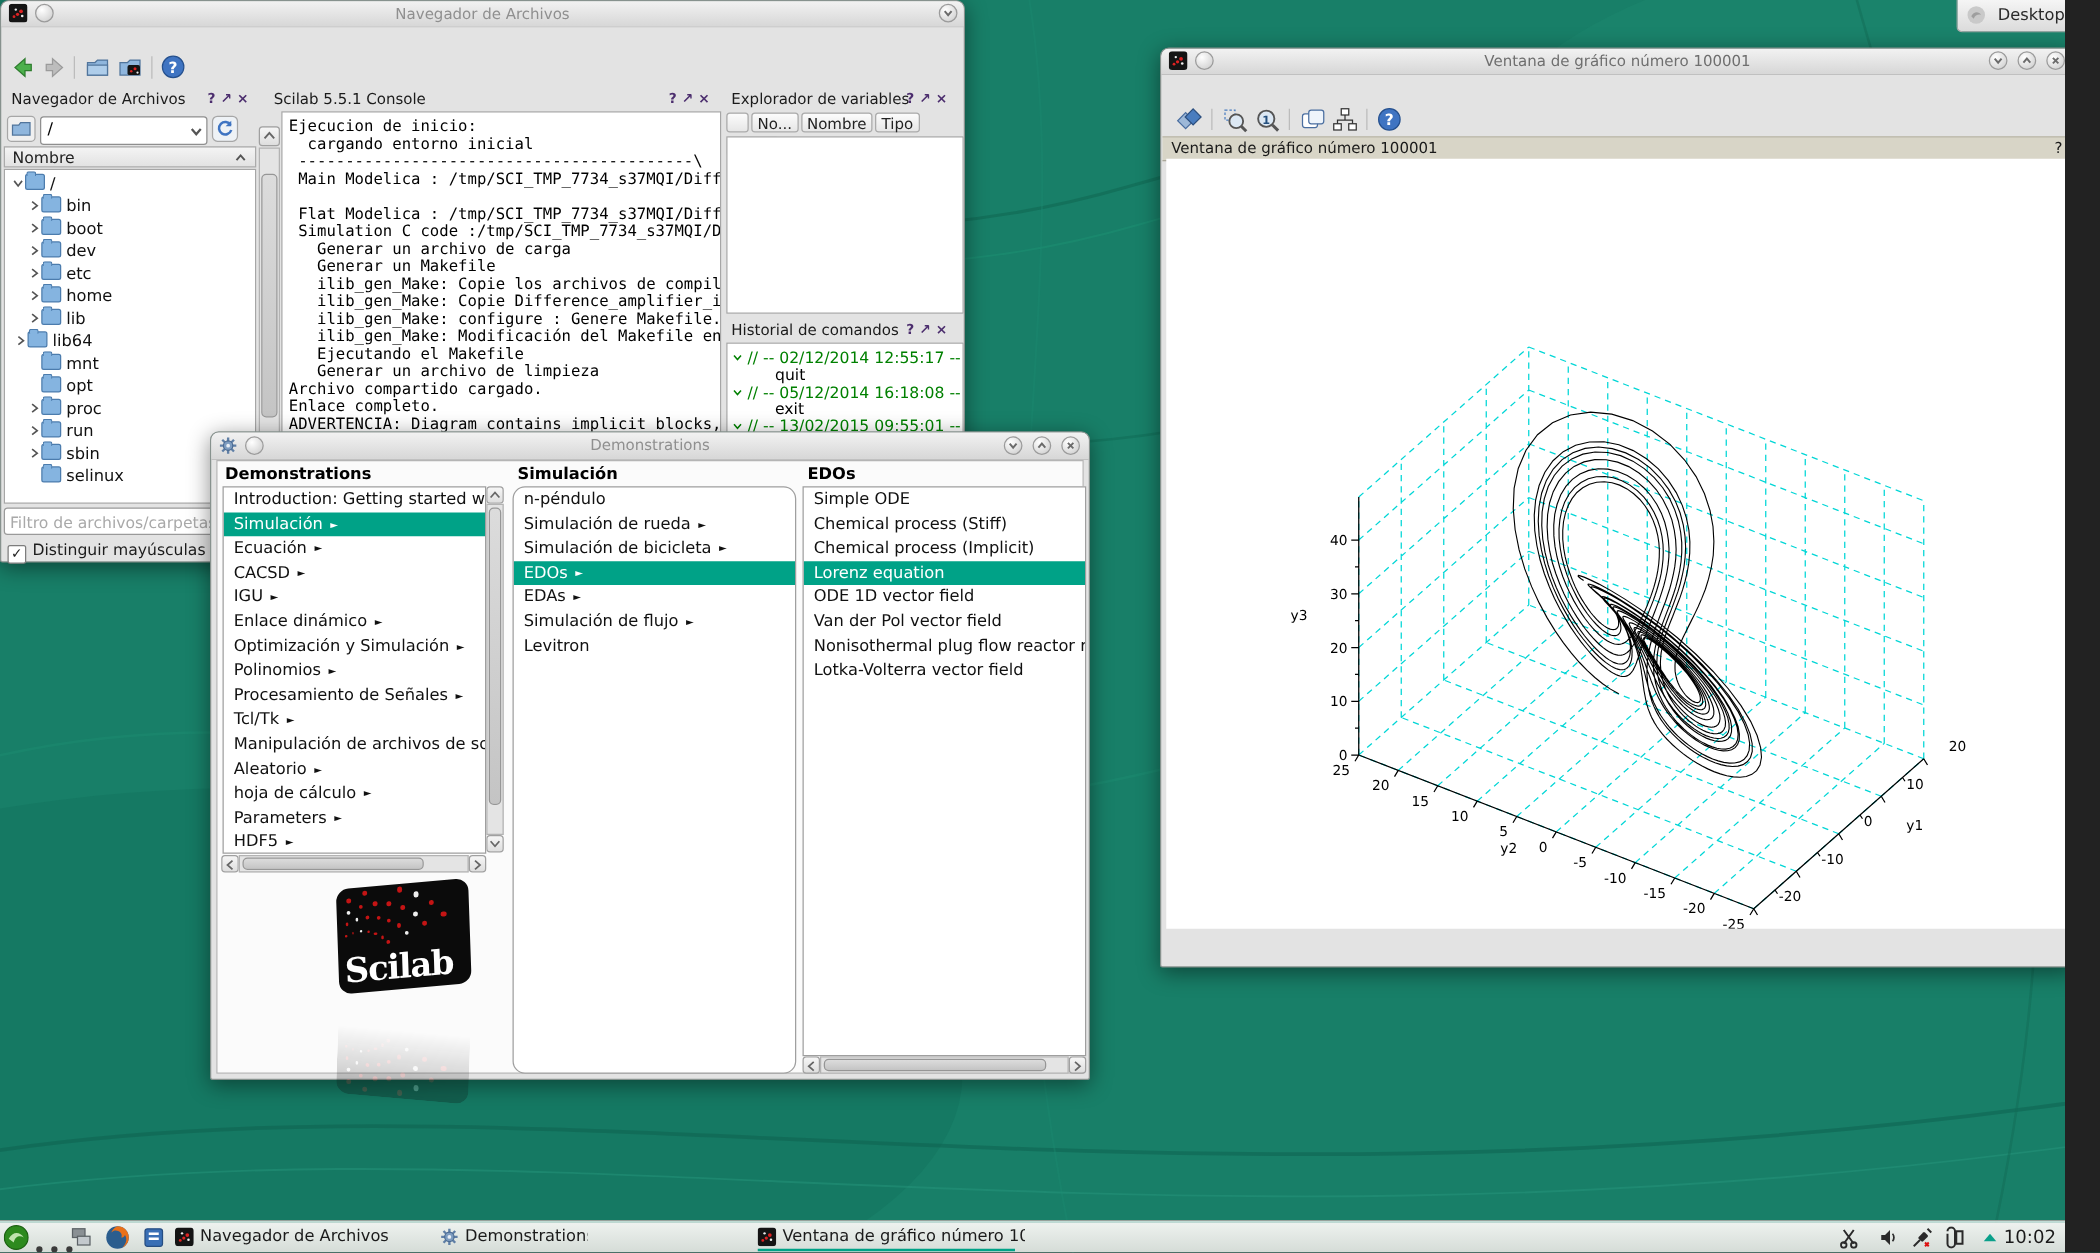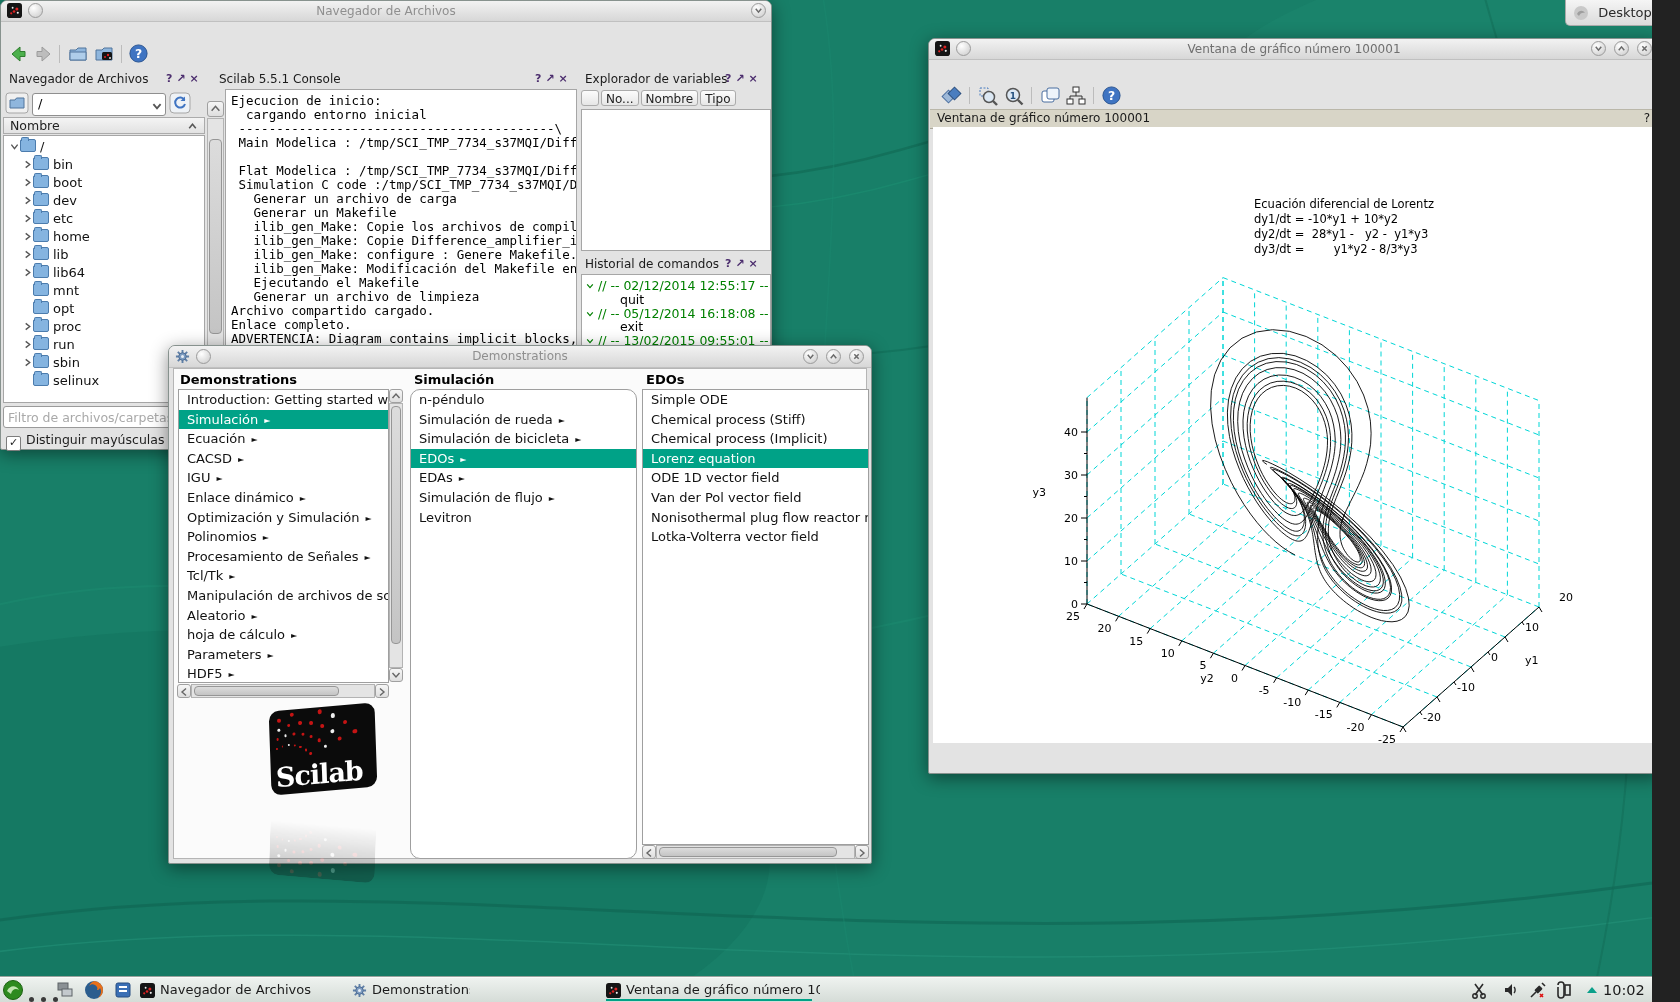--- a/index.html
+++ b/index.html
@@ -197,21 +197,21 @@
               </svg></span><span class="folder-ic"></span><span>dev</span></div>
           <div class="tree-row" style="padding-left: 17px;"><span class="tree-exp"><svg width="9" height="9" viewBox="0 0 10 10">
                 <path d="M3 1.5L7.5 5 3 8.5" stroke="#555" stroke-width="1.5" fill="none"></path>
               </svg></span><span class="folder-ic"></span><span>etc</span></div>
           <div class="tree-row" style="padding-left: 17px;"><span class="tree-exp"><svg width="9" height="9" viewBox="0 0 10 10">
                 <path d="M3 1.5L7.5 5 3 8.5" stroke="#555" stroke-width="1.5" fill="none"></path>
               </svg></span><span class="folder-ic"></span><span>home</span></div>
           <div class="tree-row" style="padding-left: 17px;"><span class="tree-exp"><svg width="9" height="9" viewBox="0 0 10 10">
                 <path d="M3 1.5L7.5 5 3 8.5" stroke="#555" stroke-width="1.5" fill="none"></path>
               </svg></span><span class="folder-ic"></span><span>lib</span></div>
-          <div class="tree-row" style="padding-left: 17px;"><span class="tree-exp"><svg width="9" height="9" viewBox="0 0 10 10">
+          <div class="tree-row" style="padding-left: 6px;"><span class="tree-exp"><svg width="9" height="9" viewBox="0 0 10 10">
                 <path d="M3 1.5L7.5 5 3 8.5" stroke="#555" stroke-width="1.5" fill="none"></path>
               </svg></span><span class="folder-ic"></span><span>lib64</span></div>
           <div class="tree-row" style="padding-left: 17px;"><span class="tree-exp"></span><span class="folder-ic"></span><span>mnt</span></div>
           <div class="tree-row" style="padding-left: 17px;"><span class="tree-exp"></span><span class="folder-ic"></span><span>opt</span></div>
           <div class="tree-row" style="padding-left: 17px;"><span class="tree-exp"><svg width="9" height="9" viewBox="0 0 10 10">
                 <path d="M3 1.5L7.5 5 3 8.5" stroke="#555" stroke-width="1.5" fill="none"></path>
               </svg></span><span class="folder-ic"></span><span>proc</span></div>
           <div class="tree-row" style="padding-left: 17px;"><span class="tree-exp"><svg width="9" height="9" viewBox="0 0 10 10">
                 <path d="M3 1.5L7.5 5 3 8.5" stroke="#555" stroke-width="1.5" fill="none"></path>
               </svg></span><span class="folder-ic"></span><span>run</span></div>
@@ -378,24 +378,20 @@
           <text x="524" y="564" font-size="11" font-family="DejaVu Sans, sans-serif" fill="#000" text-anchor="start">-10</text>
           <text x="558" y="534" font-size="11" font-family="DejaVu Sans, sans-serif" fill="#000" text-anchor="start">0</text>
           <text x="592" y="504" font-size="11" font-family="DejaVu Sans, sans-serif" fill="#000" text-anchor="start">10</text>
           <text x="626" y="474" font-size="11" font-family="DejaVu Sans, sans-serif" fill="#000" text-anchor="start">20</text>
           <path d="M154.0 477.0L154.0 270.6M154.0 477.0L470.0 600.0M470.0 600.0L606.0 480.0M154.0 477.0L148.0 477.0M154.0 434.0L148.0 434.0M154.0 391.0L148.0 391.0M154.0 348.0L148.0 348.0M154.0 305.0L148.0 305.0M154.0 455.5L151.0 455.5M154.0 412.5L151.0 412.5M154.0 369.5L151.0 369.5M154.0 326.5L151.0 326.5M154.0 477.0L151.0 482.0M185.6 489.3L182.6 494.3M217.2 501.6L214.2 506.6M248.8 513.9L245.8 518.9M280.4 526.2L277.4 531.2M312.0 538.5L309.0 543.5M343.6 550.8L340.6 555.8M375.2 563.1L372.2 568.1M406.8 575.4L403.8 580.4M438.4 587.7L435.4 592.7M470.0 600.0L467.0 605.0M470.0 600.0L473.0 605.0M504.0 570.0L507.0 575.0M538.0 540.0L541.0 545.0M572.0 510.0L575.0 515.0M606.0 480.0L609.0 485.0M487.0 585.0L489.0 588.0M521.0 555.0L523.0 558.0M555.0 525.0L557.0 528.0M589.0 495.0L591.0 498.0" stroke="#000" stroke-width="1" fill="none"></path>
           <text x="113" y="369" font-size="11" font-family="DejaVu Sans, sans-serif" fill="#000" text-anchor="end">y3</text>
           <text x="274" y="555" font-size="11" font-family="DejaVu Sans, sans-serif" fill="#000" text-anchor="middle">y2</text>
           <text x="592" y="537" font-size="11" font-family="DejaVu Sans, sans-serif" fill="#000" text-anchor="start">y1</text>
           <path d="M362.0 428.0L355.4 424.3L349.1 420.0L342.9 415.0L336.7 409.3L330.4 402.8L324.1 395.5L317.6 387.1L311.1 377.7L304.6 367.1L298.3 355.3L292.3 342.3L286.8 328.1L282.3 312.9L279.1 296.8L277.6 280.2L278.3 263.7L281.6 247.8L287.8 233.2L297.0 220.8L309.0 211.2L323.4 205.0L339.5 202.7L356.4 204.3L373.2 209.5L389.0 217.8L403.0 228.5L414.7 241.0L423.9 254.3L430.6 268.0L435.0 281.4L437.4 294.2L438.1 306.2L437.6 317.2L436.0 327.2L433.8 336.3L431.3 344.4L428.4 351.7L425.6 358.2L422.8 364.1L420.1 369.5L417.7 374.3L415.5 378.8L413.5 382.8L411.8 386.6L410.4 390.1L409.2 393.4L408.3 396.6L407.6 399.5L407.2 402.3L407.0 405.0L407.0 407.6L407.1 410.1L407.5 412.5L408.0 414.8L408.6 417.0L409.4 419.2L410.3 421.2L411.3 423.2L412.5 425.0L413.7 426.8L414.9 428.4L416.2 429.9L417.6 431.2L419.0 432.4L420.3 433.4L421.6 434.1L422.9 434.7L424.1 435.0L425.1 435.1L426.0 434.8L426.7 434.3L427.2 433.4L427.3 432.2L427.2 430.7L426.8 428.8L426.0 426.7L424.9 424.2L423.4 421.5L421.5 418.6L419.4 415.5L416.9 412.2L414.1 409.0L411.2 405.7L408.2 402.5L405.0 399.4L401.9 396.5L398.9 393.8L396.0 391.4L393.3 389.3L390.9 387.4L388.7 385.9L386.9 384.8L385.3 383.9L384.0 383.4L383.1 383.1L382.4 383.1L382.0 383.4L381.9 383.9L381.9 384.6L382.2 385.5L382.6 386.5L383.2 387.7L383.9 389.1L384.7 390.6L385.6 392.2L386.6 393.8L387.6 395.6L388.7 397.4L389.9 399.3L391.0 401.2L392.2 403.2L393.5 405.2L394.7 407.2L396.0 409.2L397.4 411.3L398.7 413.3L400.1 415.4L401.6 417.4L403.0 419.4L404.6 421.3L406.1 423.3L407.7 425.2L409.3 427.0L411.0 428.7L412.7 430.4L414.4 431.9L416.1 433.3L417.8 434.6L419.5 435.7L421.2 436.6L422.8 437.2L424.3 437.7L425.6 437.9L426.8 437.7L427.8 437.3L428.5 436.5L429.0 435.4L429.2 433.9L429.0 432.0L428.4 429.8L427.4 427.2L426.0 424.4L424.1 421.2L421.9 417.9L419.3 414.3L416.4 410.7L413.2 407.1L409.9 403.4L406.4 400.0L402.9 396.7L399.5 393.6L396.3 390.8L393.2 388.3L390.4 386.2L387.9 384.5L385.7 383.1L383.9 382.0L382.4 381.3L381.3 380.9L380.5 380.8L380.0 381.0L379.8 381.5L379.8 382.2L380.0 383.1L380.5 384.2L381.1 385.4L381.8 386.8L382.7 388.4L383.6 390.0L384.6 391.7L385.7 393.6L386.8 395.4L388.0 397.4L389.2 399.4L390.4 401.5L391.6 403.5L392.9 405.7L394.2 407.8L395.6 409.9L396.9 412.1L398.4 414.2L399.8 416.4L401.3 418.5L402.8 420.6L404.4 422.7L406.0 424.8L407.7 426.8L409.4 428.7L411.2 430.6L413.0 432.3L414.8 434.0L416.6 435.6L418.5 436.9L420.4 438.2L422.2 439.2L423.9 440.0L425.6 440.5L427.2 440.8L428.6 440.7L429.7 440.3L430.7 439.5L431.3 438.3L431.6 436.7L431.4 434.8L430.9 432.4L429.9 429.6L428.4 426.4L426.4 422.9L424.0 419.2L421.1 415.3L417.9 411.2L414.3 407.1L410.5 403.1L406.7 399.2L402.7 395.5L398.9 392.1L395.2 389.0L391.8 386.3L388.6 384.0L385.8 382.0L383.5 380.5L381.5 379.4L379.9 378.7L378.7 378.3L377.9 378.2L377.4 378.5L377.3 379.0L377.4 379.8L377.7 380.8L378.2 381.9L378.9 383.3L379.7 384.8L380.7 386.4L381.7 388.2L382.8 390.0L383.9 391.9L385.1 393.9L386.3 396.0L387.5 398.1L388.8 400.2L390.0 402.4L391.3 404.6L392.6 406.9L394.0 409.1L395.4 411.4L396.8 413.7L398.2 415.9L399.7 418.2L401.2 420.4L402.8 422.7L404.5 424.9L406.2 427.0L407.9 429.1L409.7 431.2L411.6 433.2L413.5 435.1L415.5 436.9L417.5 438.5L419.5 440.0L421.6 441.4L423.6 442.5L425.6 443.4L427.5 444.0L429.2 444.3L430.8 444.2L432.2 443.8L433.3 443.0L434.1 441.7L434.5 440.0L434.4 437.7L433.8 435.0L432.7 431.9L431.0 428.3L428.8 424.4L426.0 420.2L422.8 415.7L419.1 411.1L415.0 406.5L410.7 402.0L406.2 397.6L401.7 393.5L397.4 389.7L393.2 386.3L389.4 383.3L385.9 380.8L382.9 378.8L380.3 377.2L378.2 376.1L376.6 375.4L375.4 375.1L374.7 375.1L374.3 375.5L374.3 376.2L374.5 377.1L375.0 378.2L375.6 379.5L376.4 381.0L377.4 382.6L378.4 384.4L379.6 386.3L380.7 388.2L381.9 390.3L383.2 392.4L384.4 394.5L385.7 396.8L387.0 399.0L388.2 401.3L389.5 403.6L390.8 406.0L392.2 408.3L393.5 410.7L394.9 413.0L396.3 415.4L397.7 417.8L399.2 420.1L400.8 422.5L402.4 424.8L404.1 427.2L405.9 429.4L407.7 431.7L409.6 433.9L411.6 436.0L413.6 438.1L415.8 440.0L417.9 441.9L420.2 443.6L422.4 445.1L424.7 446.4L427.0 447.4L429.1 448.2L431.2 448.7L433.2 448.8L434.9 448.4L436.3 447.6L437.3 446.3L438.0 444.5L438.1 442.1L437.7 439.2L436.6 435.8L434.9 431.8L432.5 427.3L429.5 422.5L425.8 417.4L421.5 412.2L416.9 406.8L411.8 401.6L406.7 396.5L401.5 391.8L396.4 387.5L391.5 383.6L387.1 380.2L383.1 377.4L379.7 375.2L376.8 373.4L374.5 372.2L372.7 371.5L371.5 371.2L370.8 371.3L370.4 371.7L370.5 372.5L370.8 373.5L371.4 374.7L372.2 376.1L373.2 377.8L374.3 379.5L375.5 381.4L376.7 383.4L377.9 385.4L379.2 387.6L380.5 389.8L381.8 392.0L383.0 394.4L384.3 396.7L385.5 399.1L386.8 401.4L388.0 403.9L389.3 406.3L390.6 408.7L391.8 411.1L393.2 413.6L394.5 416.1L395.9 418.5L397.3 421.0L398.8 423.4L400.4 425.9L402.0 428.3L403.7 430.7L405.5 433.1L407.5 435.5L409.5 437.8L411.6 440.1L413.8 442.3L416.1 444.5L418.5 446.5L421.0 448.4L423.5 450.1L426.1 451.6L428.7 452.9L431.3 453.9L433.8 454.5L436.1 454.8L438.3 454.5L440.1 453.8L441.6 452.5L442.6 450.5L443.0 447.9L442.8 444.7L441.8 440.8L440.0 436.2L437.4 431.1L433.9 425.4L429.6 419.4L424.6 413.2L419.0 406.9L413.1 400.7L406.8 394.7L400.6 389.2L394.5 384.1L388.8 379.6L383.5 375.8L378.9 372.6L375.0 370.1L371.7 368.3L369.2 367.0L367.3 366.3L366.1 366.0L365.5 366.2L365.3 366.8L365.5 367.7L366.1 368.9L366.9 370.2L367.9 371.8L369.1 373.6L370.3 375.5L371.6 377.5L373.0 379.6L374.3 381.8L375.7 384.0L377.0 386.3L378.3 388.6L379.5 391.0L380.7 393.4L381.9 395.8L383.0 398.2L384.2 400.6L385.3 403.0L386.3 405.5L387.4 407.9L388.5 410.4L389.6 412.8L390.7 415.3L391.9 417.7L393.1 420.2L394.4 422.6L395.7 425.1L397.1 427.6L398.5 430.1L400.1 432.5L401.8 435.0L403.6 437.5L405.5 440.0L407.5 442.5L409.6 444.9L411.9 447.3L414.4 449.7L417.0 452.0L419.7 454.2L422.6 456.3L425.5 458.2L428.6 460.0L431.7 461.5L434.9 462.6L438.0 463.4L440.9 463.8L443.7 463.6L446.1 462.8L448.2 461.2L449.6 459.0L450.3 455.9L450.2 451.9L449.2 447.1L447.0 441.4L443.7 435.0L439.3 427.9L433.9 420.4L427.4 412.5L420.2 404.7L412.5 397.0L404.6 389.8L396.7 383.1L389.1 377.1L382.1 372.0L375.9 367.8L370.6 364.4L366.2 361.8L362.8 360.0L360.3 359.0L358.6 358.5L357.7 358.5L357.4 359.0L357.7 359.9L358.4 361.1L359.4 362.5L360.6 364.2L362.0 366.0L363.5 367.9L365.0 370.0L366.5 372.1L368.0 374.3L369.5 376.6L370.8 378.8L372.1 381.1L373.3 383.5L374.4 385.8L375.5 388.1L376.4 390.4L377.3 392.7L378.1 395.0L378.8 397.3L379.5 399.5L380.2 401.7L380.8 403.9L381.4 406.1L381.9 408.3L382.5 410.4L383.0 412.5L383.5 414.6L384.0 416.6L384.6 418.7L385.1 420.7L385.7 422.8L386.3 424.8L387.0 426.8L387.6 428.8L388.4 430.8L389.2 432.9L390.0 434.9L391.0 437.0L392.0 439.0L393.1 441.1L394.3 443.3L395.6 445.4L397.1 447.6L398.7 449.8L400.4 452.1L402.3 454.5L404.4 456.8L406.6 459.2L409.1 461.7L411.8 464.1L414.7 466.6L417.9 469.1L421.3 471.5L424.9 473.9L428.8 476.2L432.9 478.3L437.1 480.2L441.5 481.7L446.0 482.9L450.5 483.5L454.7 483.4L458.7 482.5L462.1 480.6L464.7 477.5L466.3 473.3L466.7 467.6L465.5 460.6L462.5 452.2L457.6 442.5L450.7 431.9L442.0 420.6L431.8 409.0L420.4 397.5L408.3 386.5L396.2 376.5L384.4 367.6L373.7 360.2L364.2 354.1L356.3 349.5L350.0 346.2L345.4 344.0L342.3 342.8L340.5 342.4L339.8 342.6L340.1 343.3L341.0 344.4L342.5 345.8L344.2 347.4L346.2 349.1L348.3 351.0L350.4 352.9L352.4 354.9L354.3 356.9L356.1 358.9L357.7 360.9L359.1 362.9L360.3 364.8L361.3 366.7L362.2 368.5L362.8 370.2L363.3 371.8L363.6 373.4L363.7 374.8L363.7 376.1L363.5 377.4L363.2 378.4L362.7 379.4L362.1 380.1L361.4 380.8L360.5 381.2L359.5 381.5L358.3 381.5L357.0 381.4L355.6 381.0L354.0 380.3L352.3 379.4L350.5 378.2L348.5 376.7L346.4 374.8L344.1 372.6L341.7 370.0L339.2 367.0L336.6 363.6L333.9 359.7L331.1 355.3L328.4 350.5L325.7 345.1L323.0 339.3L320.6 332.9L318.4 326.2L316.5 319.0L315.2 311.6L314.3 304.0L314.2 296.3L314.9 288.6L316.4 281.3L318.8 274.5L322.2 268.4L326.6 263.1L331.8 259.0L337.6 256.0L344.1 254.4L350.9 254.2L357.7 255.2L364.5 257.6L370.9 261.1L376.8 265.5L382.1 270.7L386.5 276.5L390.2 282.8L393.1 289.2L395.2 295.7L396.6 302.2L397.4 308.6L397.6 314.7L397.4 320.6L396.8 326.2L396.0 331.5L394.9 336.5L393.6 341.2L392.3 345.6L390.9 349.8L389.5 353.7L388.1 357.3L386.7 360.7L385.4 364.0L384.1 367.0L382.9 369.9L381.7 372.6L380.6 375.1L379.5 377.5L378.5 379.7L377.5 381.8L376.5 383.8L375.6 385.7L374.6 387.4L373.7 389.0L372.8 390.4L371.8 391.8L370.9 393.0L369.9 394.0L368.8 395.0L367.7 395.7L366.6 396.4L365.4 396.8L364.1 397.1L362.7 397.2L361.2 397.1L359.6 396.7L357.8 396.2L356.0 395.3L353.9 394.2L351.8 392.8L349.5 391.1L347.0 389.0L344.3 386.4L341.5 383.5L338.5 380.1L335.3 376.2L332.0 371.7L328.6 366.7L325.1 361.0L321.6 354.8L318.1 347.8L314.8 340.2L311.7 332.0L308.9 323.2L306.8 314.0L305.3 304.3L304.7 294.5L305.1 284.7L306.7 275.2L309.6 266.3L313.9 258.3L319.5 251.5L326.3 246.1L334.2 242.5L342.8 240.7L351.9 240.8L361.1 242.7L370.0 246.3L378.2 251.4L385.7 257.7L392.1 264.8L397.3 272.6L401.4 280.7L404.5 288.9L406.4 297.0L407.5 304.9L407.9 312.5L407.6 319.7L406.8 326.5L405.6 332.8L404.2 338.7L402.7 344.2L401.0 349.4L399.4 354.2L397.7 358.6L396.1 362.8L394.6 366.8L393.2 370.5L391.9 374.0L390.7 377.3L389.7 380.5L388.7 383.5L387.9 386.4L387.2 389.2L386.6 391.9L386.0 394.5L385.6 397.0L385.3 399.4L385.0 401.8L384.8 404.1L384.7 406.4L384.6 408.6L384.6 410.7L384.6 412.8L384.8 414.9L384.9 416.9L385.1 419.0L385.4 421.0L385.7 422.9L386.0 424.9L386.5 426.8L386.9 428.8L387.5 430.7L388.1 432.6L388.7 434.6L389.5 436.5L390.3 438.5L391.2 440.4L392.2 442.5L393.3 444.5L394.5 446.6L395.8 448.7L397.3 450.8L398.9 453.0L400.7 455.3L402.7 457.5L404.8 459.9L407.2 462.3L409.7 464.7L412.5 467.2L415.6 469.7L418.9 472.2L422.4 474.6L426.2 477.0L430.3 479.3L434.6 481.4L439.0 483.2L443.7 484.7L448.3 485.7L452.9 486.2L457.4 485.9L461.4 484.7L464.8 482.4L467.4 479.0L468.8 474.1L468.7 467.8L467.0 460.1L463.3 450.9L457.6 440.4L449.8 429.0L440.1 417.0L428.9 404.8L416.6 393.0L403.8 381.8L391.2 371.8L379.2 363.1L368.3 355.9L359.0 350.2L351.5 346.0L345.6 343.1L341.5 341.3L338.9 340.4L337.6 340.3L337.4 340.7L338.0 341.6L339.3 342.9L341.1 344.4L343.0 346.0L345.2 347.8L347.4 349.7L349.5 351.6L351.6 353.6L353.5 355.5L355.2 357.5L356.7 359.4L358.1 361.2L359.2 363.1L360.2 364.8L360.9 366.5L361.4 368.1L361.8 369.5L361.9 370.9L361.9 372.2L361.8 373.3L361.5 374.3L361.0 375.1L360.3 375.8L359.6 376.3L358.7 376.6L357.6 376.7L356.4 376.6L355.1 376.3L353.6 375.7L352.0 374.8L350.3 373.7L348.4 372.3L346.4 370.6L344.3 368.5L342.0 366.0L339.7 363.2L337.3 359.9L334.8 356.2L332.2 352.1L329.7 347.6L327.2 342.5L324.9 337.1L322.7 331.2L320.7 324.9L319.1 318.3L317.9 311.5L317.2 304.4L317.2 297.4L317.8 290.4L319.3 283.7L321.5 277.5L324.6 271.9L328.5 267.0L333.2 263.2L338.5 260.4L344.3 258.8L350.4 258.4L356.6 259.2L362.7 261.1L368.6 264.1L374.0 268.0L378.9 272.6L383.1 277.8L386.7 283.5L389.5 289.3L391.7 295.4L393.2 301.4L394.1 307.3L394.5 313.1L394.4 318.7L394.0 324.0L393.3 329.1L392.4 333.9L391.3 338.4L390.1 342.7L388.8 346.7L387.5 350.5L386.1 354.0L384.8 357.3L383.5 360.4L382.2 363.4L380.9 366.1L379.7 368.7L378.5 371.1L377.3 373.3L376.2 375.4L375.1 377.4L374.0 379.1L372.9 380.8L371.8 382.3L370.7 383.6L369.5 384.8L368.4 385.9L367.2 386.8L365.9 387.5L364.6 388.0L363.3 388.4L361.8 388.5L360.3 388.4L358.6 388.2L356.9 387.6L355.0 386.8L353.0 385.8L350.9 384.4L348.6 382.7L346.2 380.6L343.7 378.1L341.0 375.3L338.2 372.0L335.3 368.2L332.3 363.9L329.2 359.0L326.1 353.7L323.0 347.7L320.0 341.2L317.2 334.2L314.7 326.6L312.6 318.6L311.0 310.3L310.1 301.7L310.0 293.1L310.8 284.5L312.7 276.4L315.6 268.8L319.7 262.1L324.9 256.5L331.0 252.2L338.0 249.3L345.5 248.0L353.4 248.3L361.2 250.2L368.8 253.4L375.9 257.9L382.3 263.4L387.8 269.6L392.4 276.4L396.1 283.5L398.8 290.8L400.6 298.0L401.7 305.1L402.2 312.0L402.1 318.5L401.5 324.7L400.6 330.6L399.4 336.1L398.1 341.3L396.6 346.1L395.1 350.7L393.6 354.9L392.1 358.9L390.7 362.6L389.3 366.2L388.0 369.5L386.8 372.6L385.6 375.6L384.5 378.4L383.6 381.1L382.7 383.6L381.8 386.1L381.0 388.4L380.3 390.6L379.6 392.7L379.0 394.7L378.4 396.6L377.8 398.5L377.2 400.2L376.6 401.8L376.1 403.4L375.5 404.9L374.9 406.2L374.3 407.5L373.7 408.7L373.0 409.8L372.3 410.7L371.6 411.6L370.8 412.4L369.9 413.0L369.0 413.5L368.0 413.9L366.9 414.1L365.7 414.2L364.4 414.1L362.9 413.8L361.4 413.3L359.6 412.6L357.8 411.7L355.7 410.4L353.5 408.9L351.1 407.0L348.4 404.8L345.5 402.1L342.5 399.0L339.1 395.4L335.6 391.2L331.8 386.5L327.8 381.0L323.6 374.9L319.3 367.9L314.9 360.2L310.5 351.6L306.4 342.2L302.5 332.0L299.1 321.0L296.5 309.4L294.8 297.4L294.4 285.1L295.5 273.0L298.3 261.4L302.9 250.8L309.4 241.6L317.6 234.3L327.5 229.2L338.5 226.6L350.2 226.4L362.1 228.8L373.6 233.5L384.2 240.0L393.7 248.1L401.6 257.3L408.0 267.1L412.8 277.3L416.1 287.3L418.1 297.1L418.9 306.5L418.8 315.3L418.0 323.5L416.7 331.2L415.0 338.2L413.1 344.7L411.1 350.7L409.0 356.2L407.0 361.3L405.2 366.0L403.4 370.4L401.8 374.5L400.4 378.4L399.1 382.1L398.0 385.6L397.2 388.9L396.5 392.2L395.9 395.3L395.6 398.3L395.4 401.2L395.3 404.1L395.5 406.9L395.7 409.6L396.1 412.3L396.6 415.0L397.3 417.6L398.1 420.2L399.0 422.8L400.1 425.4L401.3 428.0L402.6 430.5L404.1 433.1L405.7 435.6L407.4 438.1L409.3 440.5L411.3 443.0L413.5 445.3L415.9 447.6L418.3 449.8L420.9 451.9L423.6 453.9L426.4 455.7L429.3 457.2L432.1 458.5L435.0 459.4L437.8 459.9L440.4 460.0L442.7 459.5L444.7 458.4L446.2 456.6L447.2 454.1L447.4 450.8L446.8 446.8L445.3 441.9L442.8 436.4L439.3 430.2L434.7 423.5L429.3 416.5L423.1 409.3L416.4 402.1L409.2 395.2L402.0 388.7L394.9 382.8L388.1 377.5L382.0 373.0L376.5 369.3L371.9 366.4L368.1 364.2L365.1 362.7L363.0 361.9L361.6 361.5L360.9 361.7L360.7 362.3L361.0 363.2L361.6 364.4L362.6 365.8L363.8 367.5L365.1 369.3L366.4 371.2L367.9 373.3L369.3 375.4L370.7 377.6L372.1 379.9L373.5 382.2L374.7 384.5L376.0 386.9L377.1 389.2L378.2 391.6L379.2 394.0L380.2 396.4L381.1 398.7L382.0 401.1L382.9 403.4L383.7 405.8L384.5 408.1L385.3 410.4L386.2 412.7L387.0 415.0L387.8 417.3L388.7 419.6L389.6 421.9L390.6 424.3L391.6 426.6L392.7 428.9L393.8 431.2L395.1 433.6L396.4 435.9L397.8 438.3L399.4 440.7L401.1 443.1L402.9 445.6L404.9 448.0L407.0 450.5L409.3 453.0L411.8 455.4L414.5 457.9L417.3 460.3L420.4 462.7L423.7 465.0L427.1 467.1L430.6 469.1L434.3 470.8L438.1 472.2L441.9 473.2L445.6 473.7L449.1 473.6L452.3 472.8L455.1 471.1L457.1 468.6L458.4 465.0L458.5 460.2L457.5 454.4L455.0 447.5L451.1 439.6L445.7 430.9L438.8 421.5L430.6 411.9L421.5 402.2L411.7 392.8L401.7 384.1L391.9 376.2L382.6 369.3L374.2 363.6L367.0 358.9L360.9 355.4L356.2 352.9L352.7 351.3L350.4 350.4L349.1 350.3L348.6 350.6L348.9 351.4L349.7 352.6L350.9 354.0L352.4 355.6L354.1 357.4L355.8 359.3L357.6 361.4L359.4 363.5L361.0 365.6L362.6 367.8L364.1 369.9L365.4 372.1L366.6 374.3L367.6 376.4L368.5 378.5L369.3 380.6L369.9 382.6L370.4 384.5L370.8 386.4L371.1 388.3L371.3 390.0L371.3 391.7L371.3 393.3L371.2 394.8L371.0 396.3L370.7 397.6L370.3 398.8L369.8 400.0L369.3 401.0L368.6 401.9L367.9 402.6L367.0 403.3L366.1 403.7L365.0 404.1L363.9 404.2L362.6 404.2L361.2 404.0L359.6 403.5L357.9 402.9L356.1 401.9L354.0 400.7L351.8 399.2L349.5 397.3L346.9 395.1L344.1 392.4L341.1 389.3L338.0 385.7L334.6 381.6L331.1 376.9L327.4 371.5L323.6 365.5L319.7 358.8L315.8 351.4L312.1 343.2L308.6 334.3L305.5 324.8L303.0 314.7L301.2 304.2L300.4 293.4L300.7 282.6L302.4 272.1L305.6 262.2L310.4 253.4L316.7 245.9L324.4 240.1L333.3 236.3L343.0 234.6L353.2 235.0L363.5 237.5L373.3 241.9L382.4 247.9L390.4 255.1L397.2 263.2L402.7 271.9L406.8 280.9L409.7 289.8L411.5 298.6L412.4 307.1L412.4 315.1L411.8 322.6L410.7 329.7L409.3 336.2L407.7 342.3L405.9 348.0L404.1 353.2L402.3 358.1L400.5 362.7L398.9 366.9L397.4 370.9L396.0 374.7L394.7 378.3L393.6 381.7L392.7 384.9L391.9 388.0L391.2 391.0L390.7 393.9L390.3 396.7L390.0 399.5L389.8 402.1L389.7 404.7L389.8 407.3L390.0 409.8L390.2 412.3L390.6 414.7L391.0 417.2L391.5 419.6L392.2 422.0L392.9 424.4L393.8 426.8L394.7 429.2L395.8 431.5L396.9 434.0L398.2 436.4L399.6 438.8L401.2 441.2L402.9 443.7L404.8 446.2L406.8 448.7L409.0 451.2L411.4 453.6L414.0 456.1L416.7 458.5L419.7 460.9L422.8 463.2L426.1 465.3L429.6 467.3L433.2 469.1L436.8 470.5L440.5 471.6L444.1 472.2L447.6 472.3L450.8 471.6L453.5 470.2L455.7 467.9L457.1 464.6L457.5 460.3L456.7 454.9L454.6 448.4L451.1 440.9L446.2 432.6L439.8 423.6L432.2 414.3L423.6 404.9L414.2 395.6L404.5 386.9L394.9 379.0L385.7 372.0L377.3 366.0L369.9 361.2L363.7 357.4L358.7 354.7L354.9 352.8L352.3 351.8L350.7 351.4L350.0 351.6L350.0 352.2L350.6 353.3L351.6 354.6L353.0 356.2L354.6 357.9L356.2 359.8L358.0 361.8L359.7 363.9L361.4 366.0L363.0 368.2L364.5 370.4L365.8 372.6L367.1 374.8L368.2 376.9L369.1 379.1L370.0 381.2L370.7 383.3L371.3 385.3L371.8 387.3L372.1 389.2L372.4 391.1L372.6 392.9L372.7 394.6L372.6 396.2L372.6 397.8L372.4 399.3L372.2 400.7L371.8 402.0L371.4 403.2L371.0 404.3L370.4 405.4L369.8 406.2L369.1 407.0L368.3 407.7L367.4 408.2L366.4 408.6L365.3 408.8L364.1 408.8L362.7 408.7L361.2 408.3L359.6 407.8L357.9 407.0L355.9 405.9L353.8 404.5L351.5 402.9L349.0 400.8L346.3 398.4L343.4 395.6L340.3 392.3L337.0 388.4L333.4 384.0L329.6 379.0L325.7 373.3L321.7 366.9L317.6 359.7L313.5 351.8L309.6 343.1L305.9 333.6L302.7 323.5L300.1 312.7L298.3 301.5L297.6 290.0L298.2 278.6L300.3 267.6L304.1 257.3L309.6 248.2L316.7 240.7L325.3 235.2L335.1 231.7L345.8 230.6L356.8 231.9L367.6 235.3L377.9 240.6L387.3 247.5L395.3 255.6L402.0 264.5L407.3 273.9L411.1 283.4L413.6 292.8L415.0 301.9L415.5 310.6L415.1 318.7L414.2 326.4L412.8 333.4L411.2 340.0L409.4 346.1L407.4 351.7L405.5 356.9L403.7 361.7L401.9 366.2L400.3 370.4L398.8 374.4L397.4 378.1L396.3 381.7L395.3 385.0L394.4 388.3L393.7 391.4L393.2 394.4L392.8 397.3L392.6 400.2L392.5 403.0L392.5 405.7L392.7 408.4L392.9 411.0L393.3 413.6L393.8 416.2L394.5 418.7L395.2 421.2L396.1 423.8L397.0 426.3L398.1 428.8L399.4 431.3L400.7 433.8L402.2 436.3L403.9 438.8L405.6 441.4L407.6 443.9L409.7 446.3L411.9 448.8L414.3 451.2L416.9 453.6L419.7 455.8L422.6 458.0L425.6 460.0L428.8 461.9L432.0 463.5L435.3 464.7L438.5 465.6L441.7 466.1L444.7 466.0L447.3 465.3L449.6 463.9L451.3 461.7L452.2 458.6L452.3 454.6L451.4 449.6L449.4 443.8L446.1 437.1L441.6 429.8L436.0 421.9L429.3 413.6L421.8 405.4L413.6 397.3L405.2 389.6L396.8 382.5L388.8 376.2L381.4 370.7L374.7 366.2L369.1 362.7L364.4 360.0L360.8 358.1L358.2 357.0L356.5 356.5L355.6 356.5L355.3 357.1L355.7 358.0L356.4 359.2L357.5 360.6L358.8 362.3L360.3 364.1L361.8 366.1L363.4 368.1L365.0 370.3L366.5 372.5L367.9 374.7L369.3 377.0L370.6 379.2L371.8 381.5L372.9 383.8L373.8 386.1L374.7 388.4L375.5 390.6L376.3 392.8L376.9 395.0L377.5 397.2L378.0 399.3L378.5 401.4L378.9 403.4L379.3 405.4L379.6 407.4L380.0 409.4L380.2 411.3L380.5 413.1L380.8 415.0L381.0 416.8L381.3 418.6L381.5 420.3L381.7 422.0L382.0 423.7L382.2 425.4L382.5 427.0L382.8 428.6L383.1 430.2L383.4 431.8L383.7 433.4L384.1 435.0L384.5 436.6L385.0 438.1L385.4 439.7L386.0 441.3L386.6 442.8L387.2 444.4L387.9 446.0L388.7 447.7L389.6 449.3L390.5 451.1L391.6 452.8L392.7 454.6L394.0 456.4L395.4 458.3L397.0 460.3L398.7 462.3L400.6 464.4L402.7 466.5L405.0 468.8L407.6 471.1L410.4 473.5L413.4 475.9L416.8 478.4L420.4 480.9L424.4 483.4L428.7 485.8L433.2 488.1L438.1 490.3L443.2 492.1L448.4 493.6L453.7 494.5L459.0 494.8L464.0 494.2L468.5 492.5L472.3 489.5L475.0 485.0L476.2 478.8L475.5 471.0L472.7 461.4L467.5 450.1L459.8 437.5L449.6 424.0L437.3 410.0L423.5 396.2L408.7 383.0L393.8 371.1L379.6 360.7L366.6 352.1L355.4 345.3L346.2 340.3L339.2 336.9L334.3 334.7L331.2 333.7L329.7 333.4L329.5 333.9L330.3 334.8L331.8 336.0L333.9 337.4" stroke="#000000" stroke-width="0.9" fill="none"></path>
         </svg>
-      <div id="plot-annotation" style="left:321px;top:70px;">Ecuación diferencial de Lorentz
-dy1/dt = -10*y1 + 10*y2
-dy2/dt =  28*y1 -   y2 -  y1*y3
-dy3/dt =        y1*y2 - 8/3*y3</div>
     </div>
   </div>
 
   <div class="window" id="win-demos" style="left:168px;top:345px;width:702px;height:517px;z-index:3;">
     <div class="titlebar" style="height:21px">
       <span class="tb-icon" style="left:6px;top:3px">
         <svg width="15" height="15" viewBox="0 0 16 16">
             <g stroke="#5f7fa6" stroke-width="2">
               <path d="M8 1v14M1 8h14M3 3l10 10M13 3L3 13"></path>
             </g>

